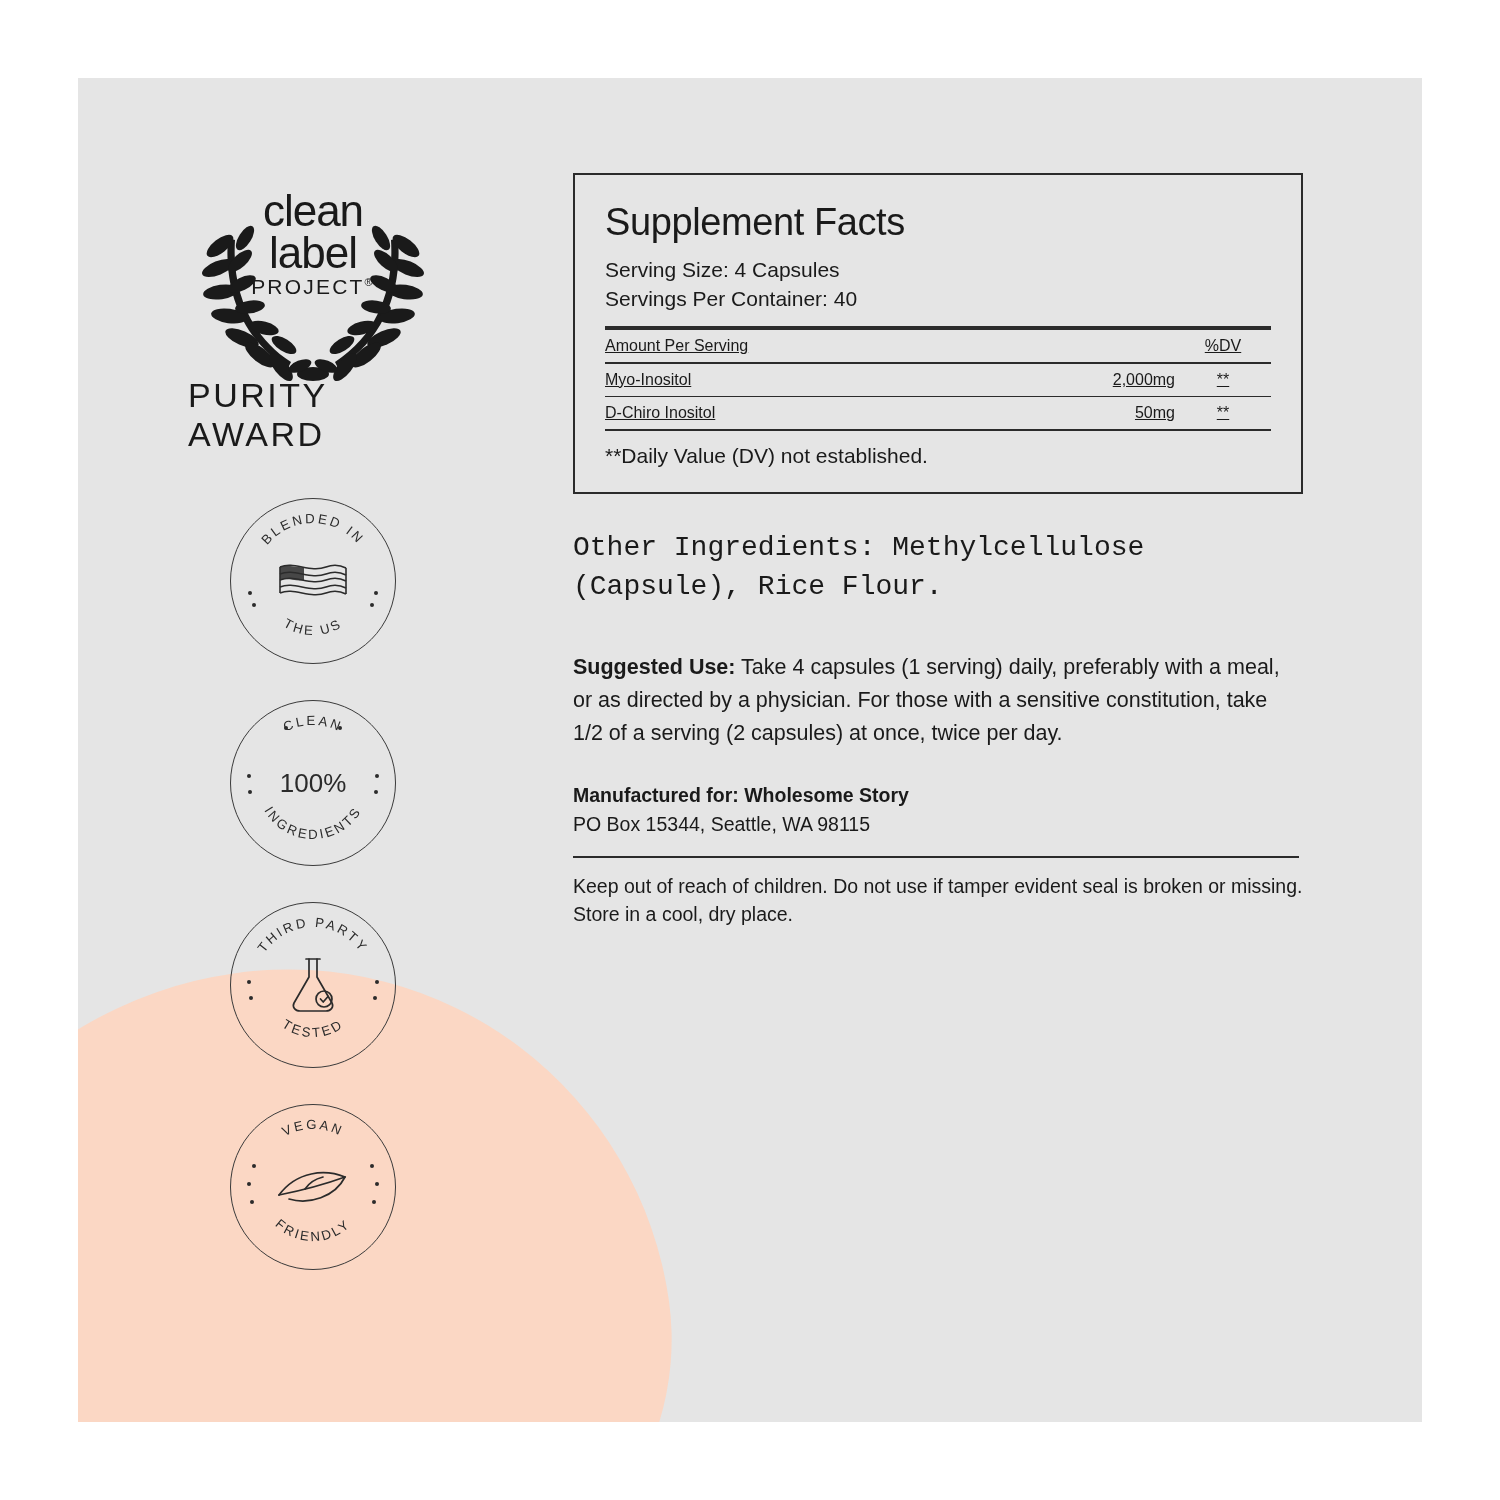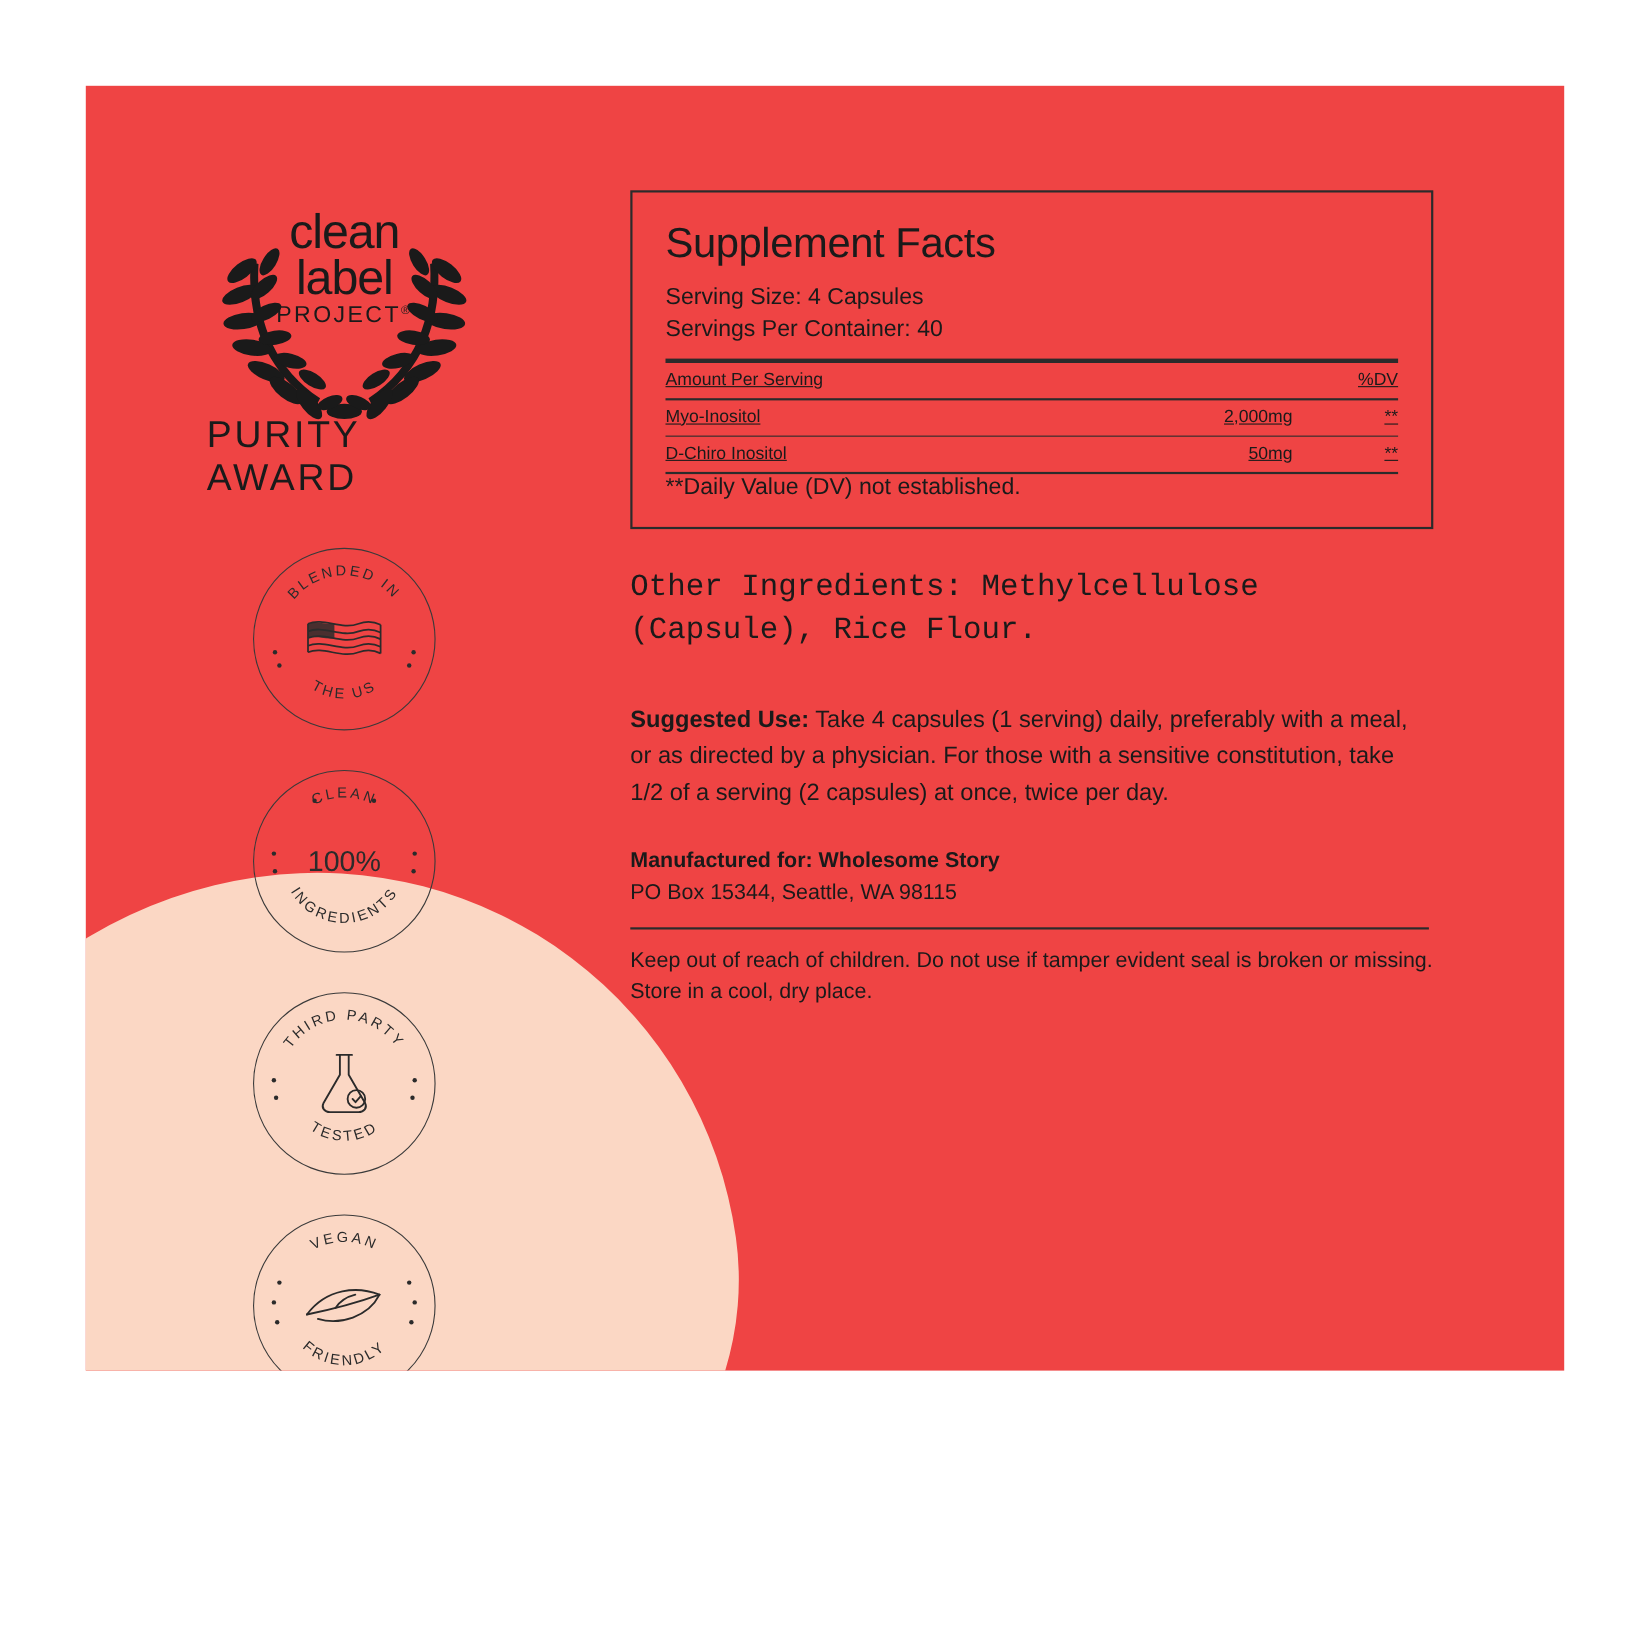--- a/index.html
+++ b/index.html
@@ -19,22 +19,22 @@
     left: 0; top: 0;
     width: 1500px;
     height: 1500px;
     background: #ffffff;
   }
   .panel {
     position: absolute;
     left: 78px;
     top: 78px;
     width: 1344px;
-    height: 1168px;
-    background: #ef4444;
+    height: 1344px;
+    background: #e5e5e5;
     overflow: hidden;
   }
   
   .blob {
     position: absolute;
     left: -210px;
     bottom: -250px;
     width: 800px;
     height: 700px;
     background: #fbd7c4;
@@ -164,23 +164,24 @@
   .frow {
     display: flex;
     align-items: baseline;
     font-size: 16px;
     padding: 7px 0 7px 0;
     color: #1a1a1a;
     text-decoration: underline;
   }
   .frow .nm { flex: 1 1 auto; }
   .frow .amt { width: 215px; text-align: right; }
-  .frow .dv { width: 96px; text-align: right; }
+  .frow .dv { width: 96px; text-align: center; }
   .footnote {
     font-size: 21px;
+    padding-top: 13px;
     color: #1a1a1a;
   }
 
   .other-ing {
     font-size: 28px;
     margin-top: 34px;
     line-height: 1.4;
     color: #1a1a1a;
     font-family: Liberation Mono, monospace;
   }

